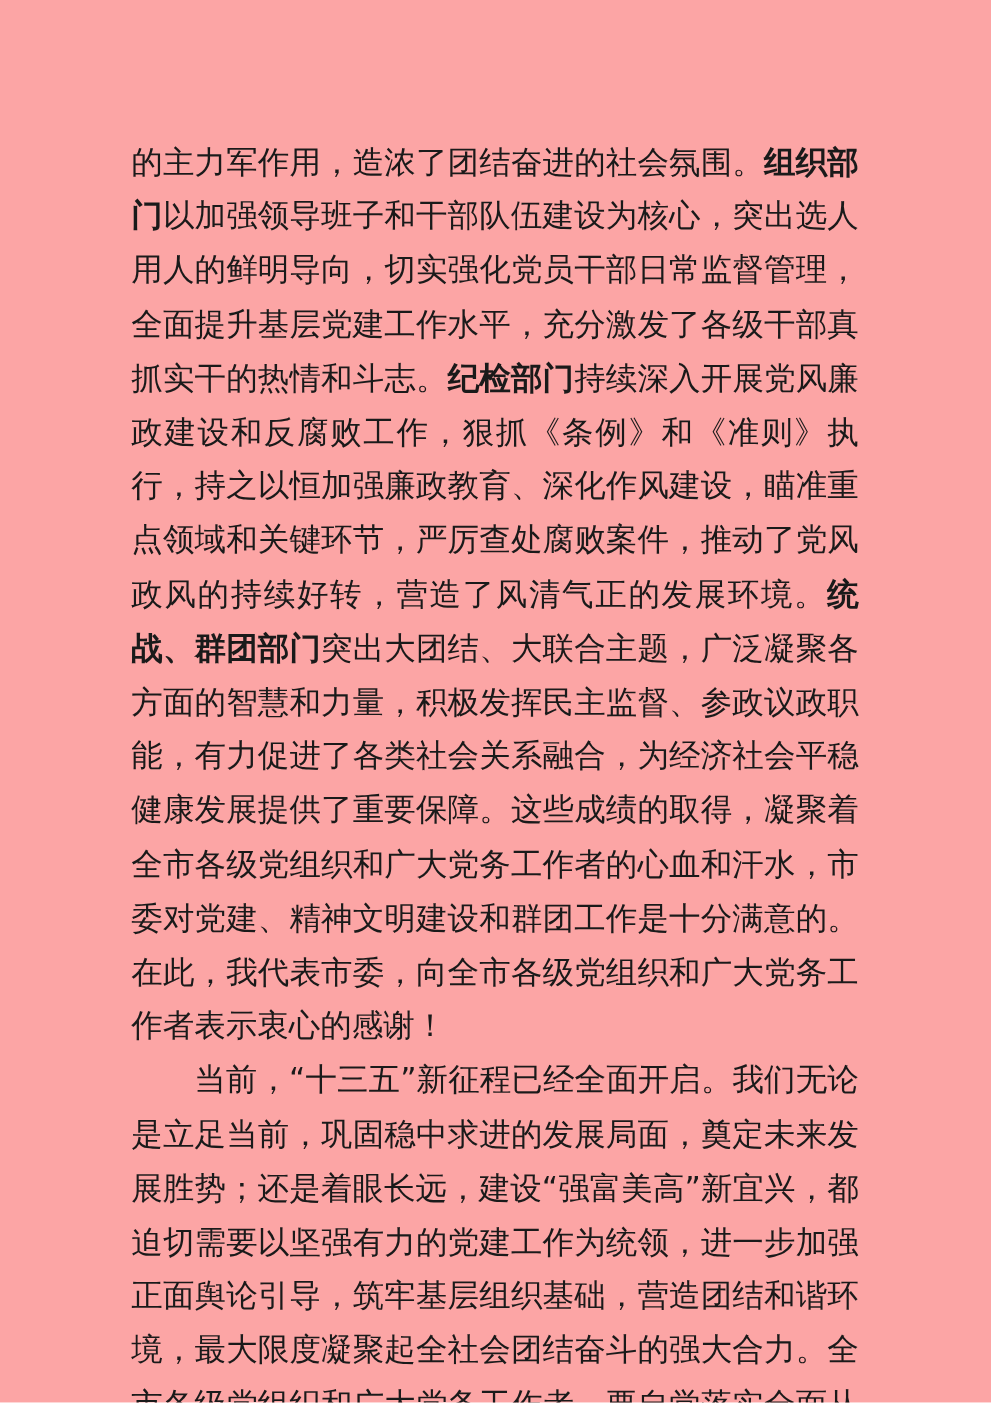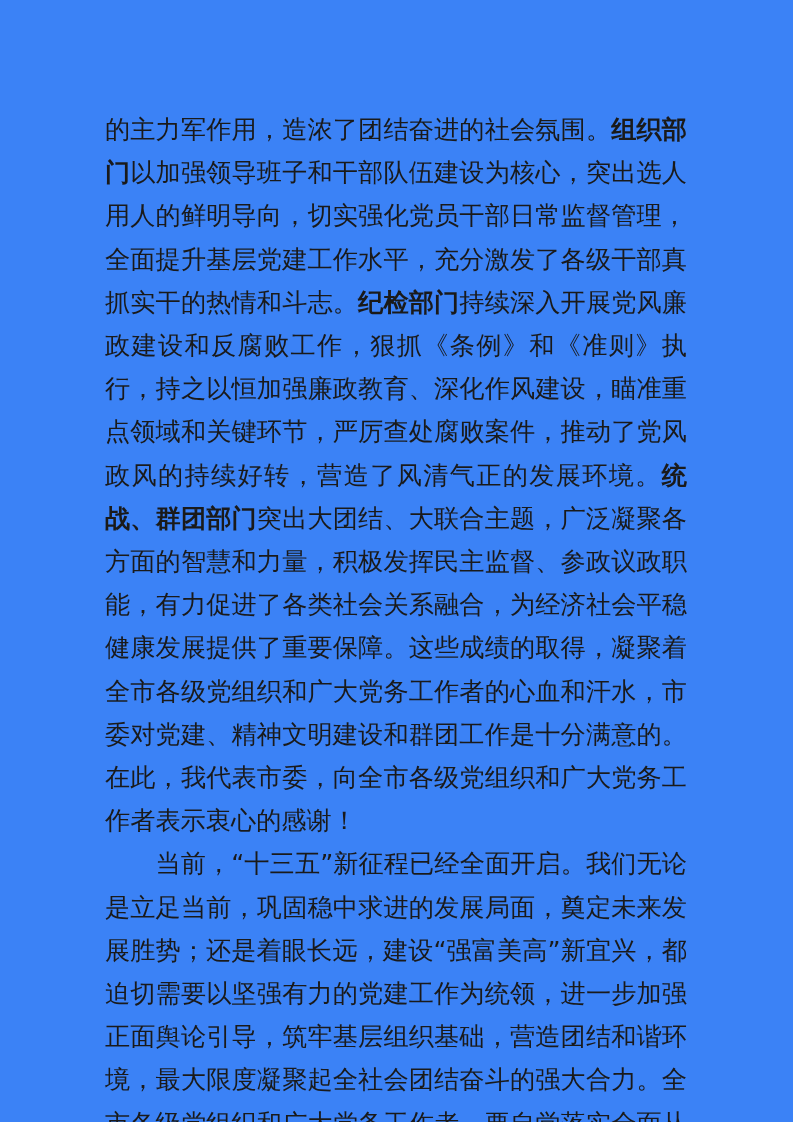--- a/index.html
+++ b/index.html
@@ -57,20 +57,20 @@
   }
 
   
   .para {
     word-break: break-all;
   }
 </style>
 </head>
 <body>
 
-<div class="page" style="background: #3b82f6;">
+<div class="page" style="background: #fca5a5;">
   <div class="text-body">
 
     <p class="para" style="color: rgb(26, 26, 26);"><span>的主力军作用，造浓了团结奋进的社会氛围。</span><span class="emph">组织部门</span><span>以加强领导班子和干部队伍建设为核心，突出选人用人的鲜明导向，切实强化党员干部日常监督管理，全面提升基层党建工作水平，充分激发了各级干部真抓实干的热情和斗志。</span><span class="emph">纪检部门</span><span>持续深入开展党风廉政建设和反腐败工作，狠抓《条例》和《准则》执行，持之以恒加强廉政教育、深化作风建设，瞄准重点领域和关键环节，严厉查处腐败案件，推动了党风政风的持续好转，营造了风清气正的发展环境。</span><span class="emph">统战、群团部门</span><span>突出大团结、大联合主题，广泛凝聚各方面的智慧和力量，积极发挥民主监督、参政议政职能，有力促进了各类社会关系融合，为经济社会平稳健康发展提供了重要保障。这些成绩的取得，凝聚着全市各级党组织和广大党务工作者的心血和汗水，市委对党建、精神文明建设和群团工作是十分满意的。在此，我代表市委，向全市各级党组织和广大党务工作者表示衷心的感谢！</span></p>
     <p class="para indent" style="color: rgb(26, 26, 26);"><span>当前，“十三五”新征程已经全面开启。我们无论是立足当前，巩固稳中求进的发展局面，奠定未来发展胜势；还是着眼长远，建设“强富美高”新宜兴，都迫切需要以坚强有力的党建工作为统领，进一步加强正面舆论引导，筑牢基层组织基础，营造团结和谐环境，最大限度凝聚起全社会团结奋斗的强大合力。全市各级党组织和广大党务工作者，要自觉落实全面从严治党要求，切实增强“以党建促发展”的大局意识，巩固扩大党的政治优势、组织优势、作风优势，更有力地引领发展、服务群众、促进和谐。前不久，市纪委六次全会已经部署了今</span></p>
 
   </div>
 </div>
 
 </body></html>

